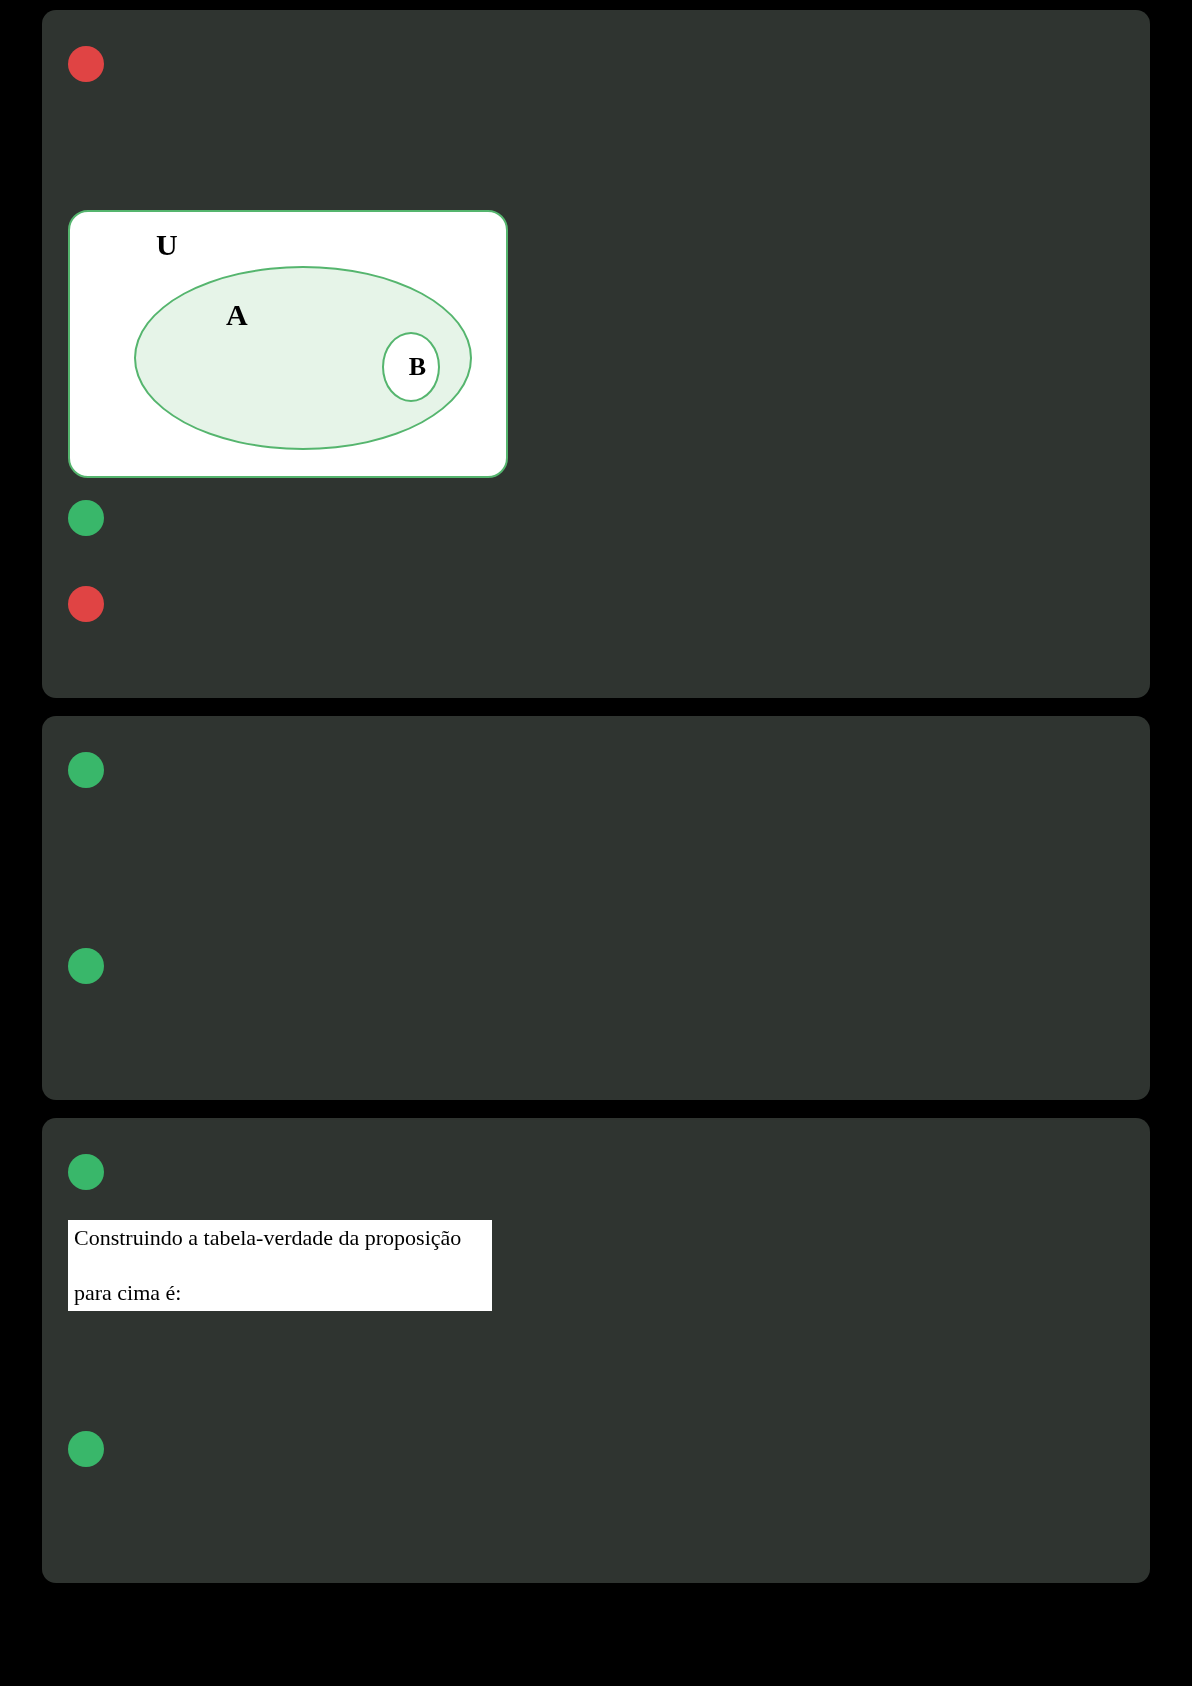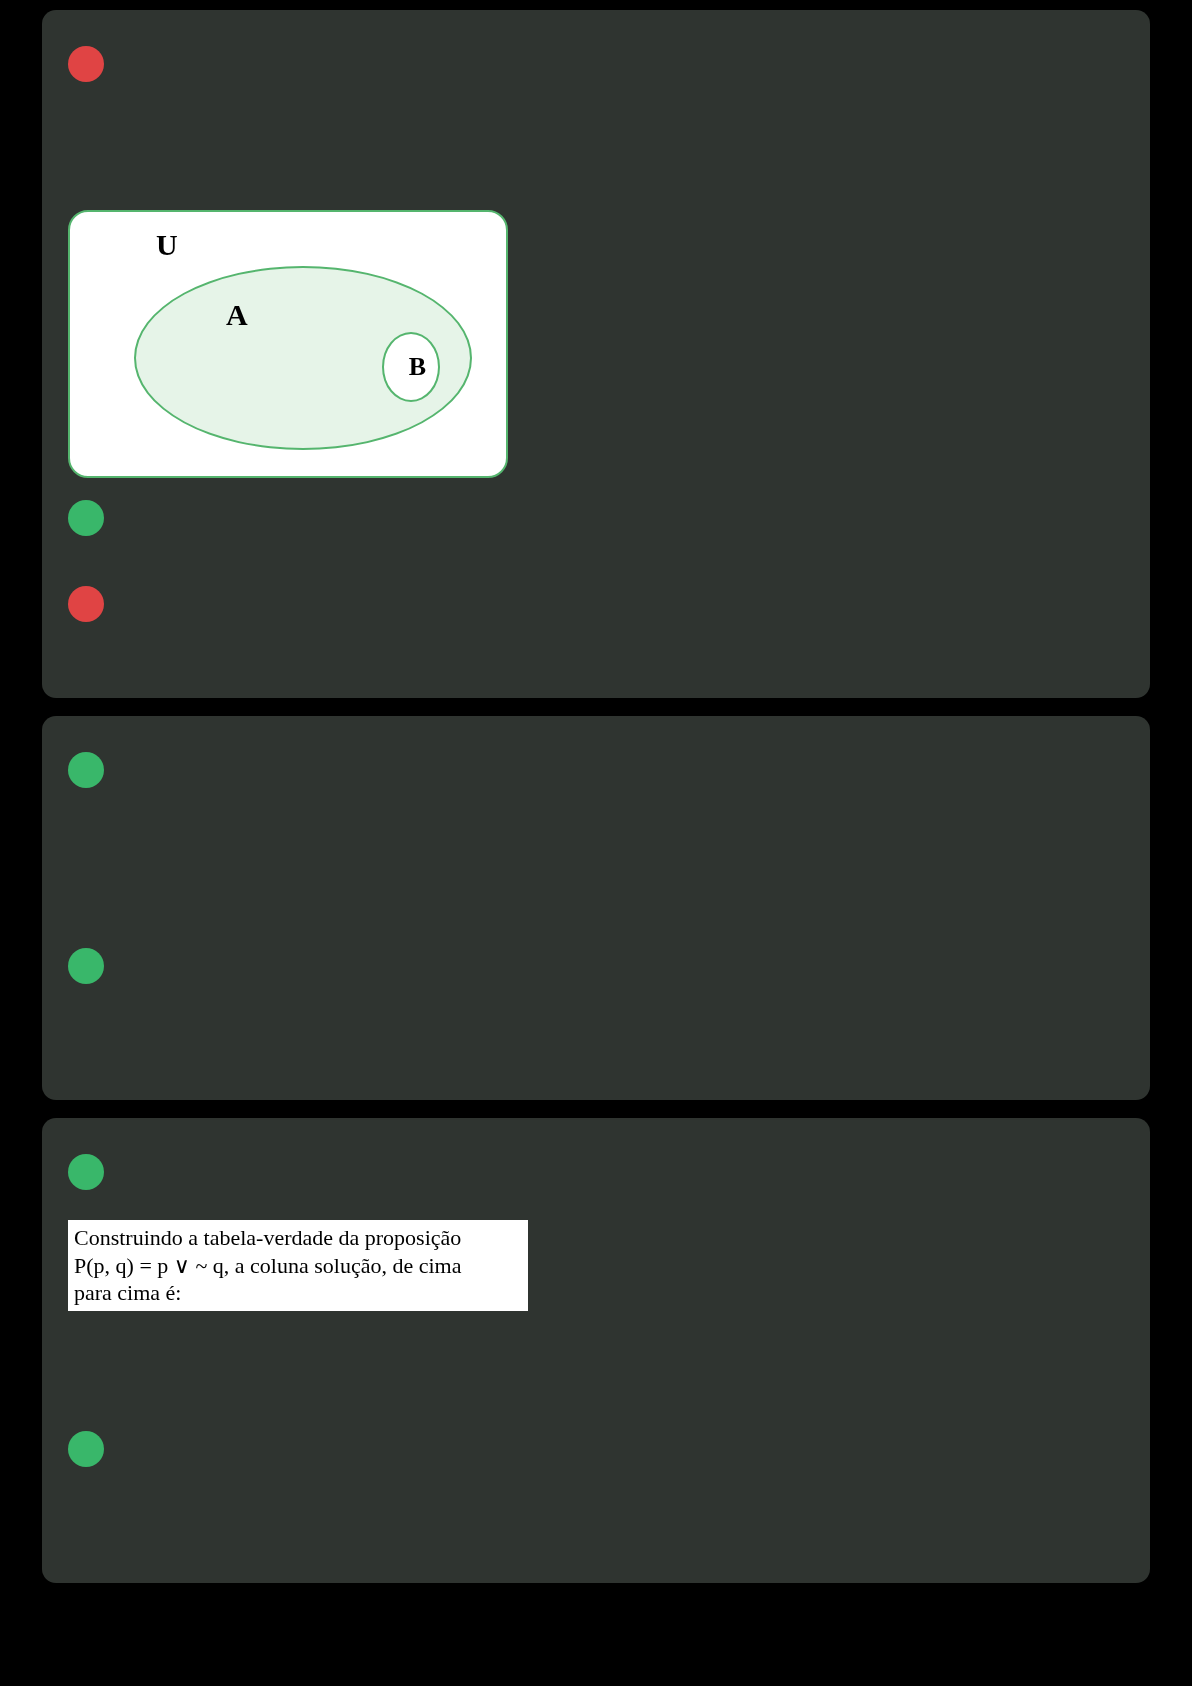--- a/index.html
+++ b/index.html
@@ -100,21 +100,21 @@
     font-size: 26px;
     color: #000;
   }
   
   .text-img {
     background: #fff;
     color: #000;
     font-family: "Times New Roman", Times, serif;
     font-size: 22px;
     line-height: 1.25;
-    width: 460px;
+    width: 424px;
     padding: 4px 6px;
     margin: 4px 0 30px 0;
     box-sizing: border-box;
   }
   .spacer-sm  { height: 40px; }
   .spacer-md  { height: 80px; }
   .spacer-lg  { height: 110px; }
 </style>
 </head>
 <body>
@@ -172,21 +172,21 @@
   <div class="card">
     <div class="row-dot-top">
       <div class="dot dot-green"></div>
       <div class="dot-text"></div>
     </div>
 
     <div style="height:26px"></div>
 
     <div class="text-img">
       <span>Construindo a tabela-verdade da proposição</span><br>
-      <span>P(p, q) = p ∨ ~ q, a coluna solução, de cima</span><br>
+      <br>
       <span>para cima é:</span>
     </div>
 
     <div class="spacer-md"></div>
 
     <div class="row-dot-top">
       <div class="dot dot-green"></div>
       <div class="dot-text"></div>
     </div>
 

